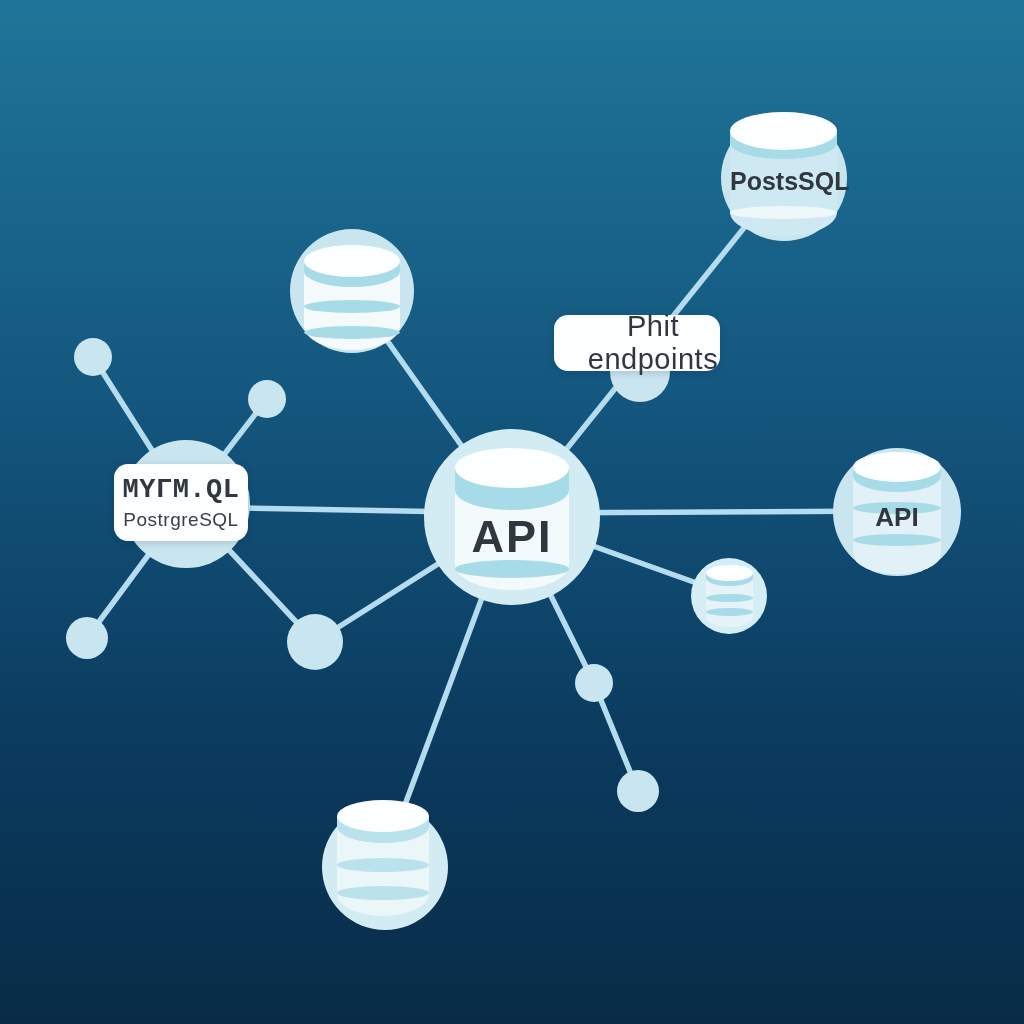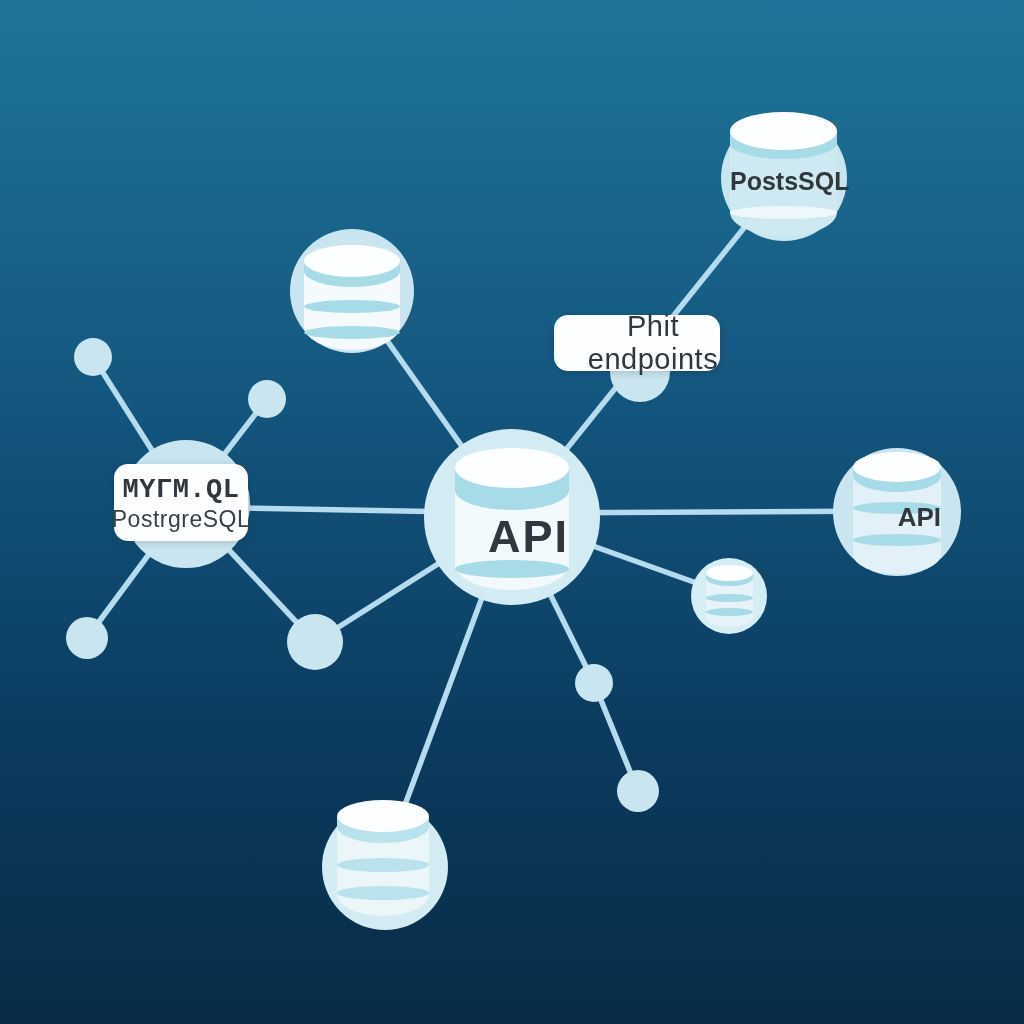--- a/index.html
+++ b/index.html
@@ -12,29 +12,29 @@
   svg.edges line{stroke:var(--edge);stroke-width:5.5;stroke-linecap:round;}
   .dot,.circle{position:absolute;border-radius:50%;background:var(--circle-fill);z-index:2;}
   .node{position:absolute;z-index:3;}
   
   .cyl{position:absolute;z-index:4;}
   .cyl>div{position:absolute;left:0;width:100%;}
   .c-top{background:var(--cyl-white);border-radius:50%;z-index:5;}
   .c-band{background:var(--band);z-index:4;border-radius:0 0 50% 50% / 0 0 16px 16px;}
   .c-body{background:var(--cyl-body);z-index:2;border-radius:0 0 50% 50% / 0 0 24px 24px;}
   .c-stripe{background:var(--band);z-index:3;border-radius:50% / 50%;}
-  .c-label{z-index:6;text-align:right;color:var(--text-dark);font-weight:700;}
+  .c-label{z-index:6;text-align:center;color:var(--text-dark);font-weight:700;}
   
   .card{
     position:absolute;background:var(--label-bg);border-radius:14px;z-index:6;
     display:flex;flex-direction:column;align-items:center;justify-content:center;
     box-shadow:0 2px 8px rgba(6,35,56,.18);color:var(--text-dark);text-align:center;
   }
   .card .title{font-size:27px;font-weight:700;letter-spacing:.5px;line-height:33px;font-family:Liberation Mono, monospace;}
-  .card .subtitle{font-size:23px;font-weight:500;letter-spacing:.5px;line-height:25px;color:#3a4046;}
+  .card .subtitle{font-size:19px;font-weight:500;letter-spacing:.5px;line-height:25px;color:#3a4046;}
   .pill{font-size:29px;font-weight:500;letter-spacing:.5px;padding-left:32px;}
 </style>
 </head>
 <body>
 
 <div class="stage">
 
   <svg class="edges" width="1024" height="1024" viewBox="0 0 1024 1024">
     <line x1="512" y1="517" x2="352" y2="291"></line>
     <line x1="512" y1="517" x2="784" y2="178"></line>

